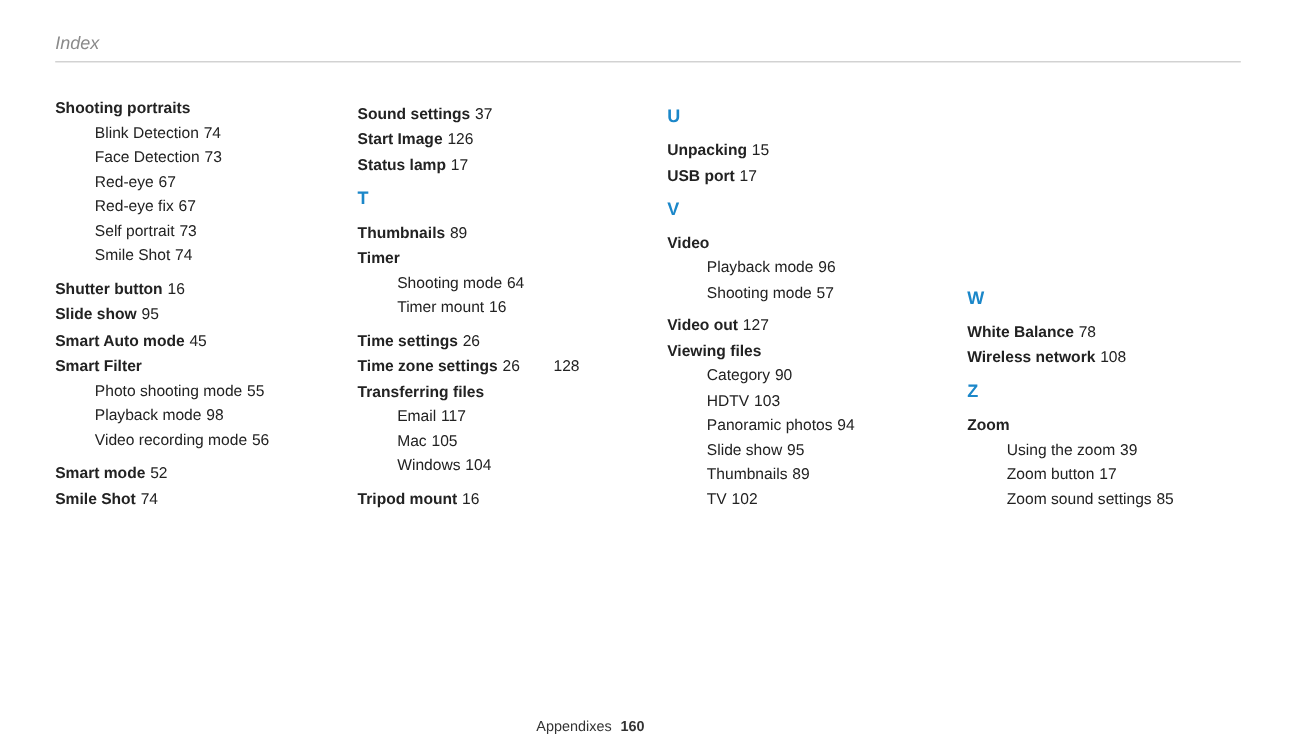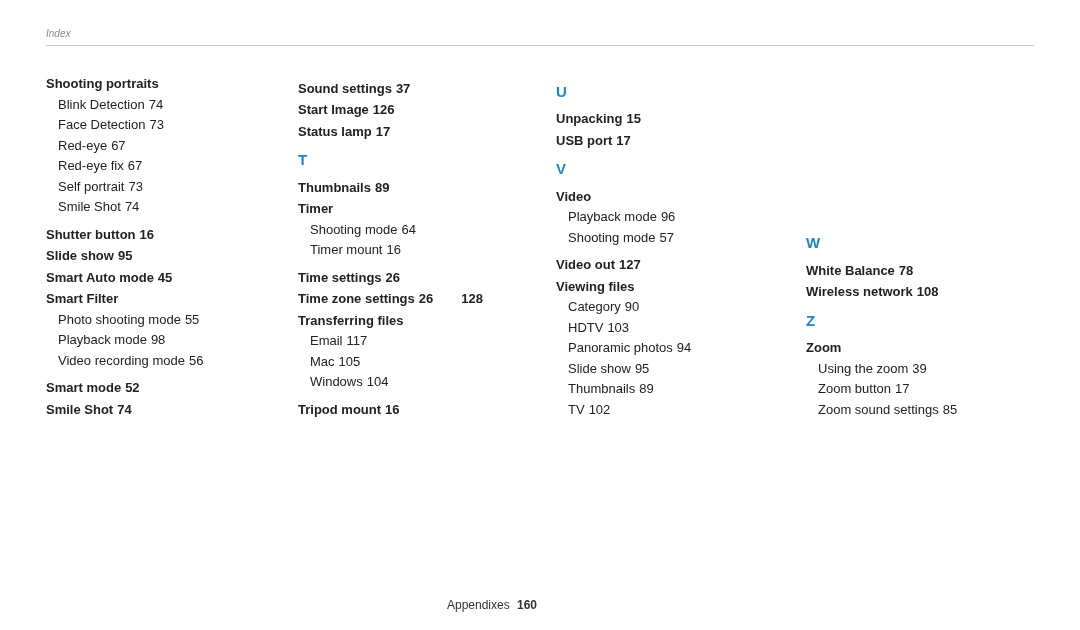--- a/index.html
+++ b/index.html
@@ -12,21 +12,21 @@
     color: #222;
   }
   .page {
     position: relative;
     width: 1080px;
     height: 630px;
     box-sizing: border-box;
     padding: 28px 46px 0 46px;
   }
   .header-title {
-    font-size: 10px;
+    font-size: 15px;
     color: #8a8a8a;
     font-style: italic;
     font-weight: 400;
     padding-bottom: 6px;
   }
   .hr {
     border-top: 1px solid #c8c8c8;
     margin-bottom: 28px;
   }
   .columns {
@@ -51,30 +51,30 @@
     font-size: 15px;
     margin-top: 8px;
     margin-bottom: 6px;
   }
   .entry {
     font-weight: 700;
     margin-top: 2px;
   }
   .entry.first { margin-top: 0; }
   .entry .pg {
-    font-weight: 700;
+    font-weight: 400;
     margin-left: 4px;
     margin-top: 16px;
   }
   .entry .pg2 {
-    font-weight: 700;
+    font-weight: 400;
     margin-left: 28px;
   }
   .sub {
-    margin-left: 12px;
+    margin-left: 33px;
     font-weight: 400;
     margin-top: 1px;
   }
   .sub .pg {
     margin-left: 4px;
   }
   .spacer-sm { height: 6px; }
   .footer {
     position: absolute;
     bottom: 18px;

